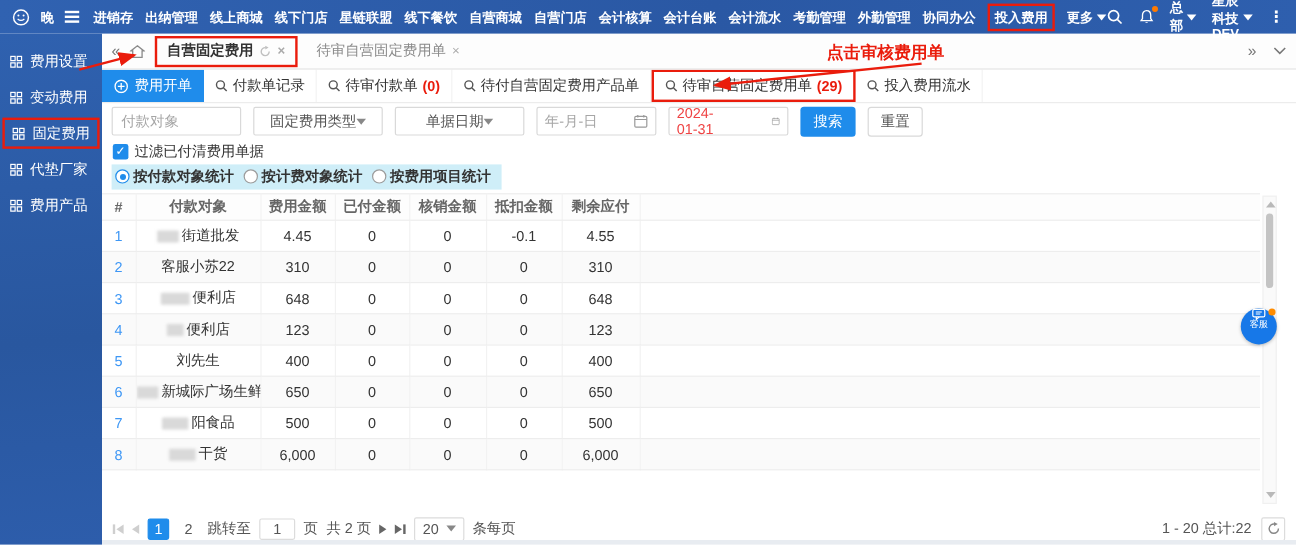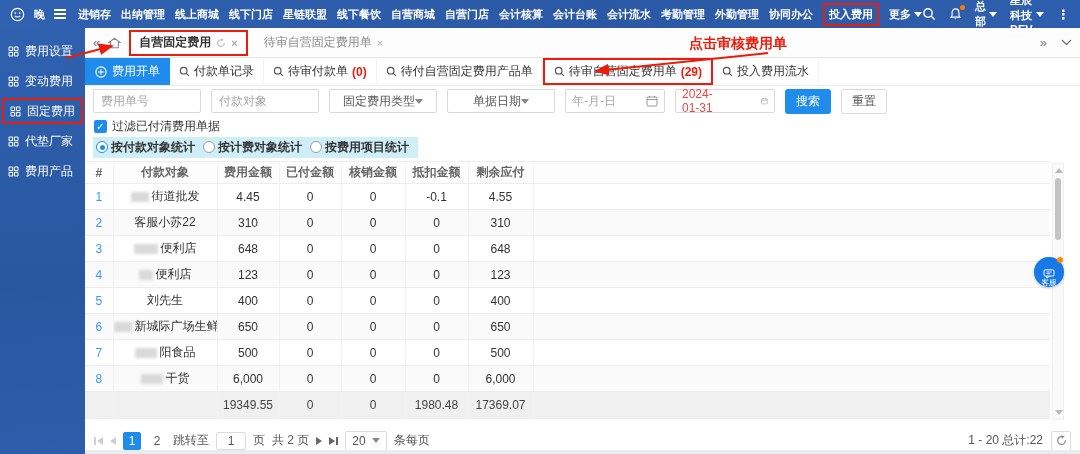--- a/index.html
+++ b/index.html
@@ -98,21 +98,21 @@
   .pg-jump { width:30px; height:18px; border:1px solid #dcdcdc; border-radius:2px; text-align:center; font-size:12px; color:#555; font-family:inherit; }
   .pg-size { height:20px; border:1px solid #dcdcdc; border-radius:2px; display:inline-flex; align-items:center; gap:6px; padding:0 6px; color:#555; cursor:pointer; }
   .pg-size .caret { border-top-color:#888; }
   .pg-right { margin-left:auto; display:flex; align-items:center; gap:8px; }
   .pg-refresh { width:20px; height:20px; border:1px solid #dcdcdc; border-radius:2px; background:#fff; display:flex; align-items:center; justify-content:center; cursor:pointer; }
 
   .bottom-strip { position:absolute; left:0; bottom:0; width:995px; height:4px; background:#e8ecf1; }
 
   
   .cs-float { position:absolute; left:1034px; top:257px; width:30px; height:30px; border-radius:50%;
-    background:#1778e8; color:#fff; display:flex; flex-direction:column; align-items:center; justify-content:flex-end;
+    background:#1778e8; color:#fff; display:flex; flex-direction:column; align-items:center; justify-content:flex-start;
     z-index:12; cursor:pointer; box-shadow:0 1px 3px rgba(0,0,0,.25); }
   .cs-float .lbl { font-size:8px; line-height:8px; transform:scale(.95); }
   .cs-float .dot { position:absolute; top:0px; right:1px; width:6px; height:6px; border-radius:50%; background:#ff8c00; }
   .ann-layer { position:absolute; top:0; left:0; z-index:20; pointer-events:none; }
 </style>
 </head>
 <body>
 
 <div class="topbar">
   <div class="lead">
@@ -283,21 +283,20 @@
     <span class="tool-link">
       <svg width="11" height="11" viewBox="0 0 14 14">
           <circle cx="6" cy="6" r="4.2" fill="none" stroke="#555" stroke-width="1.5"></circle>
           <line x1="9.3" y1="9.3" x2="12.6" y2="12.6" stroke="#555" stroke-width="1.5"></line>
         </svg>
       <span>投入费用流水</span>
     </span>
   </div>
 
   <div class="filterbar">
-    <input class="f-input" placeholder="费用单号" style="">
     <input class="f-input" placeholder="付款对象" style="">
     <span class="f-select">
         <span>固定费用类型</span>
         <i class="caret"></i>
       </span>
     <span class="f-select">
         <span>单据日期</span>
         <i class="caret"></i>
       </span>
     <span class="f-date">
@@ -442,30 +441,20 @@
         <tr class="even">
           <td class="c-num">8</td>
           <td><span class="redact rw-22"></span><span>干货</span></td>
           <td>6,000</td>
           <td>0</td>
           <td>0</td>
           <td>0</td>
           <td>6,000</td>
           <td style="border-right:none"></td>
         </tr>
-        <tr class="summary">
-          <td></td>
-          <td></td>
-          <td>19349.55</td>
-          <td>0</td>
-          <td>0</td>
-          <td>1980.48</td>
-          <td>17369.07</td>
-          <td style="border-right:none"></td>
-        </tr>
       </tbody>
     </table>
   </div>
 
   <div class="vscroll">
     <i class="up"></i>
     <i class="thumb"></i>
     <i class="down"></i>
   </div>
 

